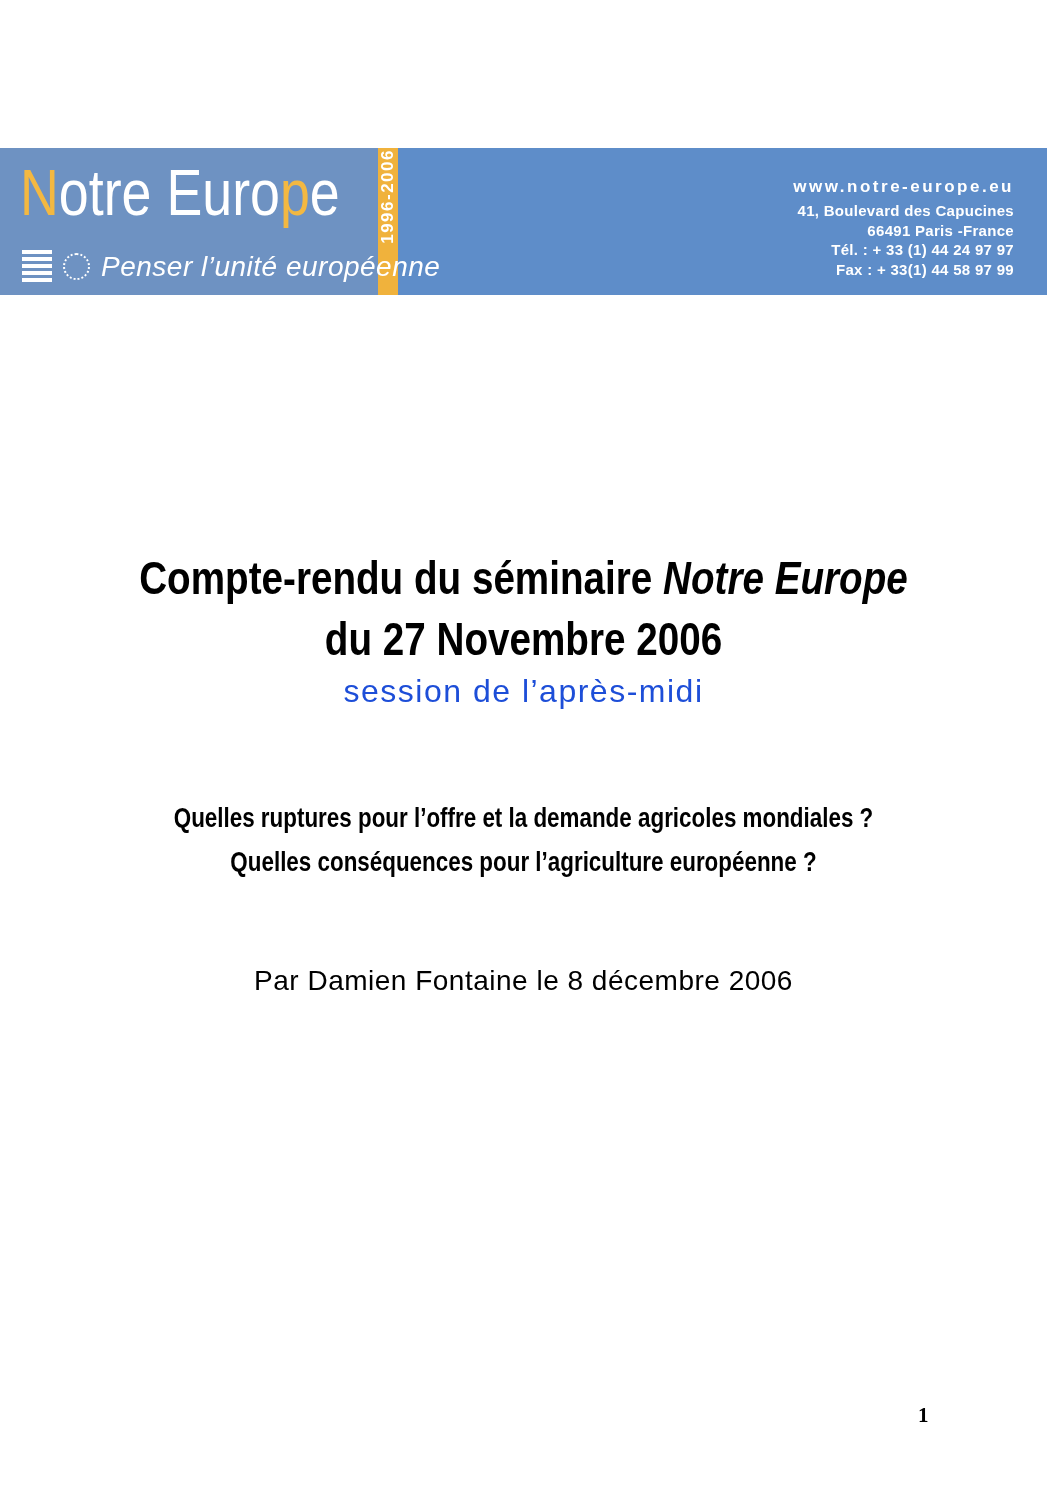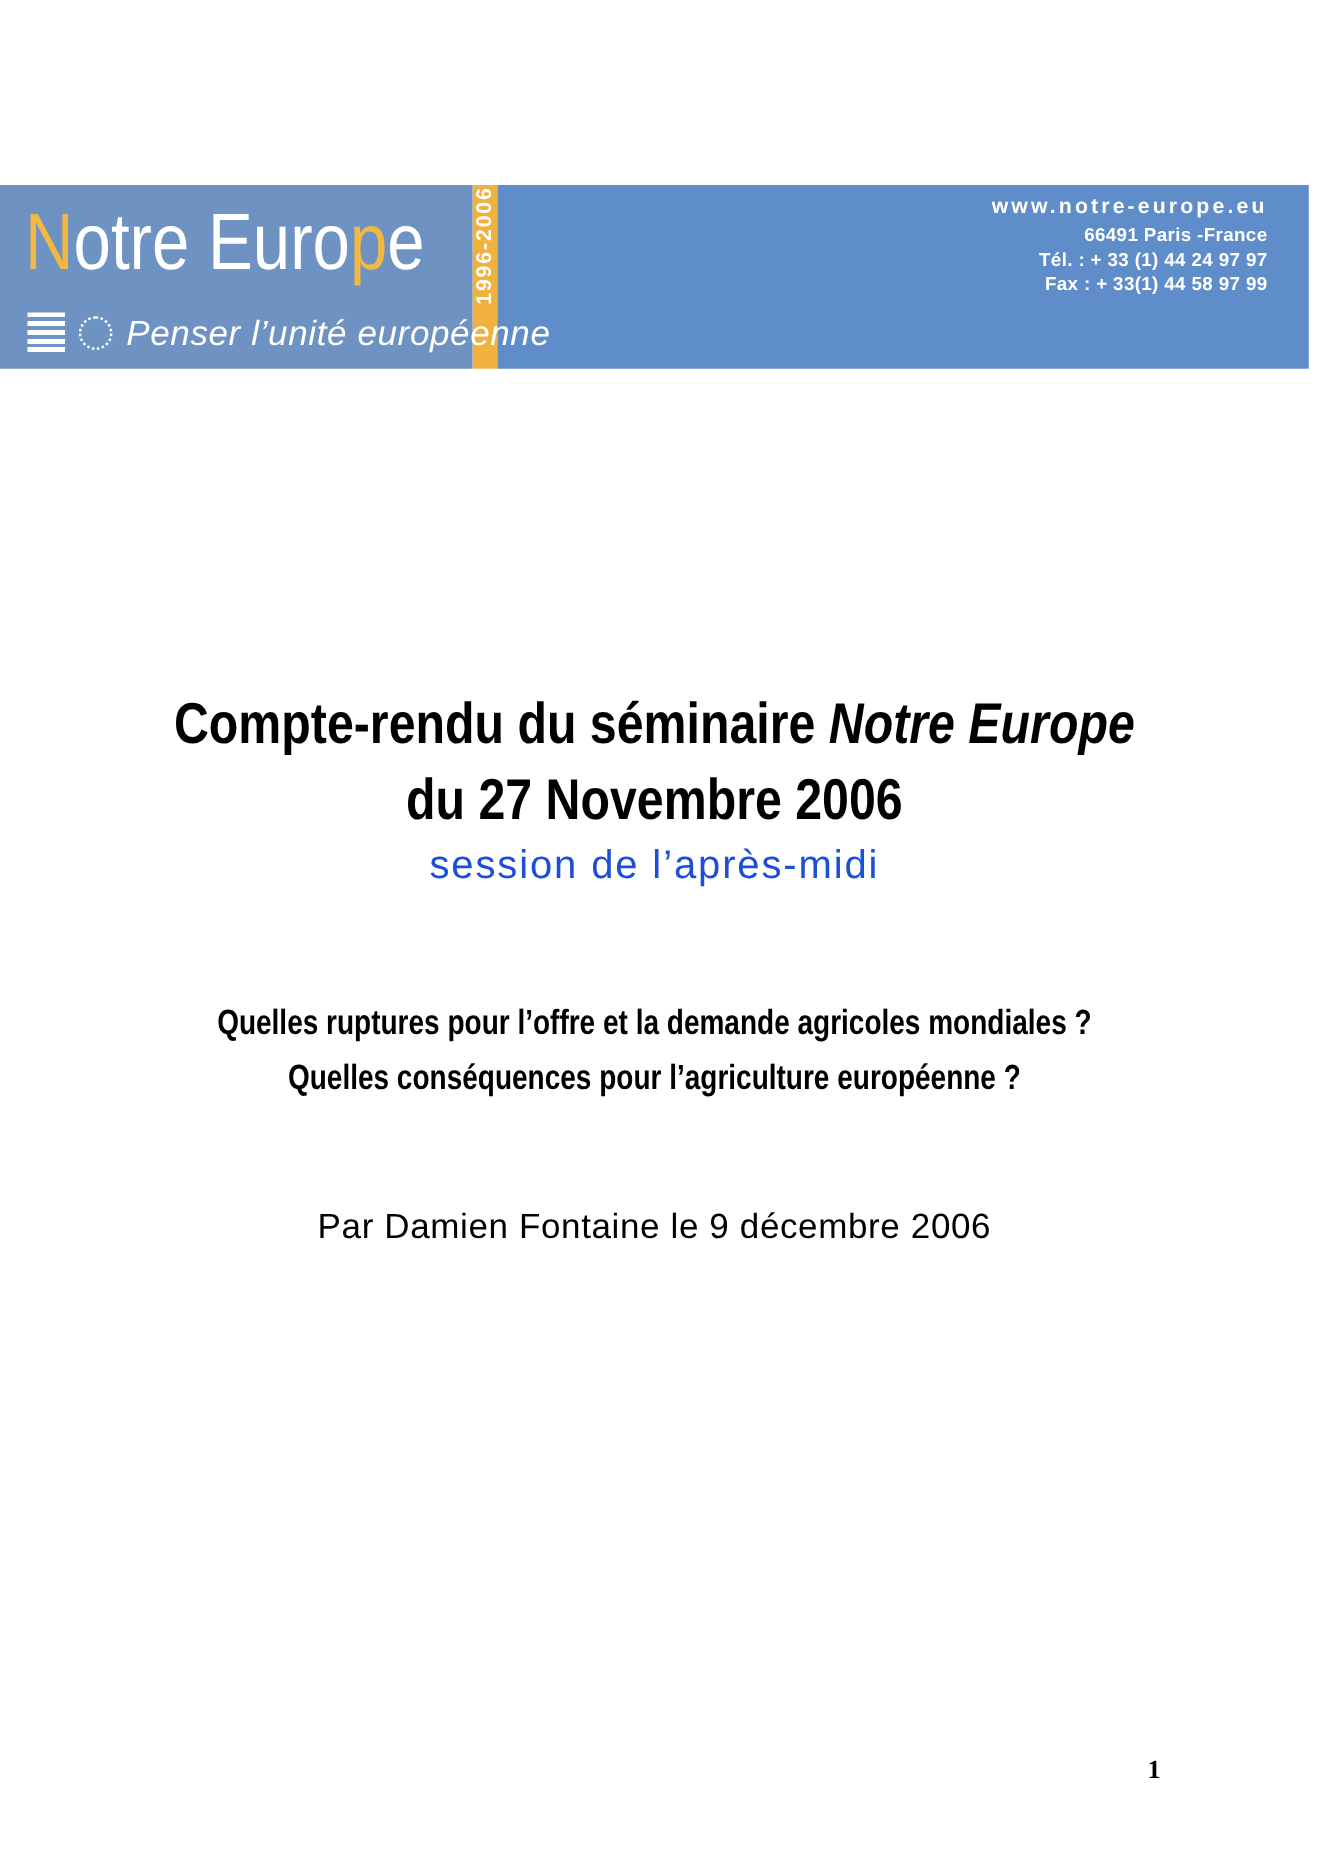--- a/index.html
+++ b/index.html
@@ -79,21 +79,21 @@
     font-weight:700;
     letter-spacing:1.5px;
     margin-top:1px;
   }
   .banner-right {
     flex:1 1 auto;
     background:#5e8dc9;
   }
   .contact {
     text-align:right;
-    padding:7px 44px 0 0;
+    padding:29px 44px 0 0;
     color:#ffffff;
   }
   .contact-website {
     font-size:17px;
     font-weight:700;
     letter-spacing:2.5px;
     margin-bottom:4px;
     white-space:nowrap;
   }
   .contact-line {
@@ -178,32 +178,33 @@
       </div>
     </div>
 
     <div class="strip">
       <span class="strip-text">1996-2006</span>
     </div>
 
     <div class="banner-right">
       <div class="contact">
         <div class="contact-website">www.notre-europe.eu</div>
+        <div class="contact-line">41, Boulevard des Capucines</div>
         <div class="contact-line">66491 Paris -France</div>
         <div class="contact-line">Tél. : + 33 (1) 44 24 97 97</div>
         <div class="contact-line">Fax : + 33(1) 44 58 97 99</div>
       </div>
     </div>
 
   </div>
 
   <div class="doc-title-1"><span>Compte-rendu du séminaire </span><em>Notre Europe</em></div>
   <div class="doc-title-2">du 27 Novembre 2006</div>
   <div class="doc-title-3">session de l’après-midi</div>
 
   <div class="question question-1">Quelles ruptures pour l’offre et la demande agricoles mondiales ?</div>
   <div class="question question-2">Quelles conséquences pour l’agriculture européenne ?</div>
 
-  <div class="byline">Par Damien Fontaine le 9 décembre 2006</div>
+  <div class="byline">Par Damien Fontaine le 8 décembre 2006</div>
 
   <div class="page-number">1</div>
 
 </div>
 
 </body></html>

